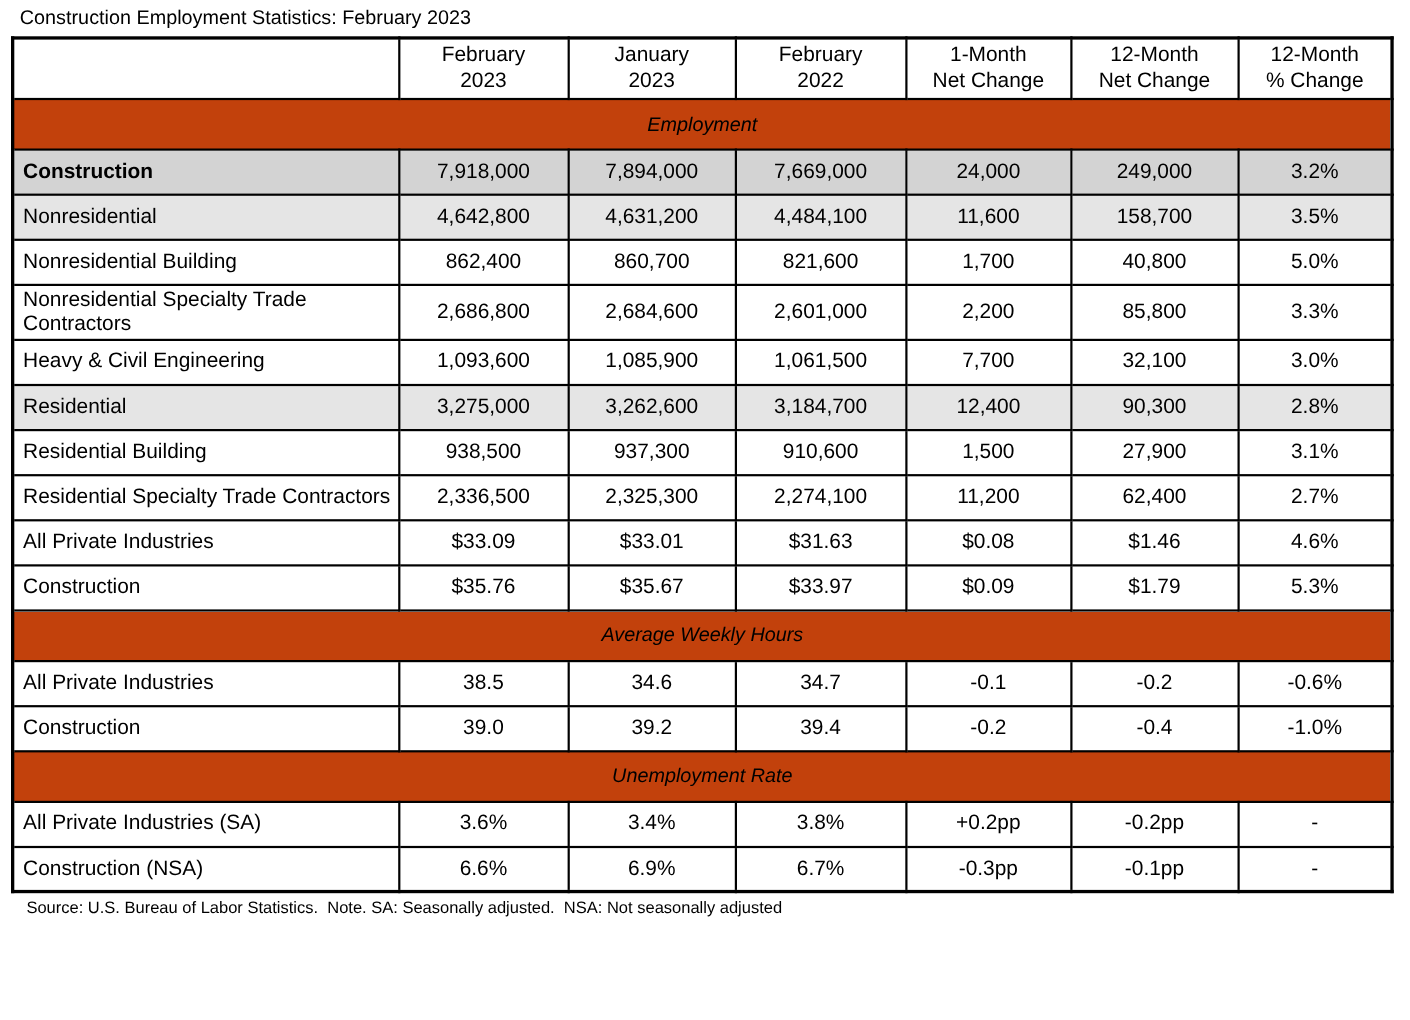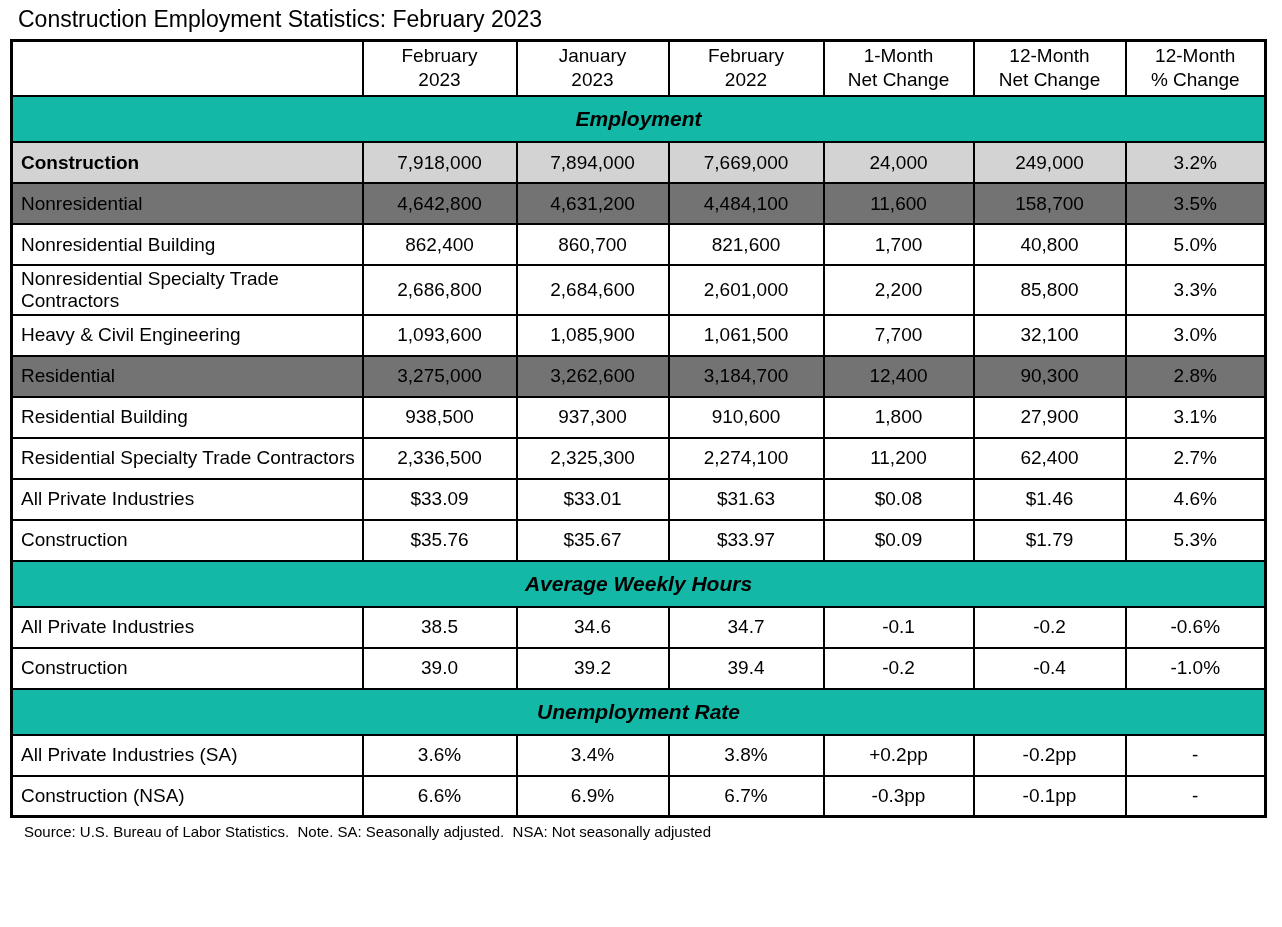--- a/index.html
+++ b/index.html
@@ -10,21 +10,21 @@
     font-family: "Liberation Sans", sans-serif;
   }
   .page {
     width: 1282px;
     height: 927px;
     box-sizing: border-box;
     padding-top: 4px;
     overflow: hidden;
   }
   .doc-title {
-    font-size: 23px;
+    font-size: 18px;
     line-height: 1.2;
     margin: 2px 0 5px 18px;
     font-weight: normal;
   }
   table.stats {
     border-collapse: collapse;
     table-layout: fixed;
     width: 1254px;
     margin-left: 10px;
     border: 3px solid #000;
@@ -41,36 +41,36 @@
   thead th.col-head {
     text-align: center;
     white-space: pre-line;
     height: 56px;
     line-height: 1.3;
     padding: 2px 0;
   }
   thead th.corner { height: 56px; }
   tr.section-row td {
     text-align: center;
-    font-weight: bold;
+    font-weight: normal;
     font-style: italic;
-    font-size: 21px;
+    font-size: 18px;
     height: 46px;
-    background: #14b8a6;
+    background: #c2410c;
   }
   tr.data-row { height: 41px; }
   tr.data-row th.row-label {
     text-align: left;
     padding-left: 8px;
     padding-right: 6px;
     line-height: 1.15;
   }
   tr.data-row td.num-cell { text-align: center; }
   tr.shade-dark  th, tr.shade-dark  td { background: #d3d3d3; }
-  tr.shade-light th, tr.shade-light td { background: #737373; }
+  tr.shade-light th, tr.shade-light td { background: #e5e5e5; }
   tr.bold-label th.row-label { font-weight: bold; }
   .doc-footer {
     font-size: 15px;
     margin: 5px 0 0 24px;
     white-space: pre-wrap;
   }
 </style>
 </head>
 <body>
 
@@ -163,21 +163,21 @@
           <td class="num-cell">3,184,700</td>
           <td class="num-cell">12,400</td>
           <td class="num-cell">90,300</td>
           <td class="num-cell">2.8%</td>
         </tr>
         <tr class="data-row">
           <th class="row-label">Residential Building</th>
           <td class="num-cell">938,500</td>
           <td class="num-cell">937,300</td>
           <td class="num-cell">910,600</td>
-          <td class="num-cell">1,800</td>
+          <td class="num-cell">1,500</td>
           <td class="num-cell">27,900</td>
           <td class="num-cell">3.1%</td>
         </tr>
         <tr class="data-row">
           <th class="row-label">Residential Specialty Trade Contractors</th>
           <td class="num-cell">2,336,500</td>
           <td class="num-cell">2,325,300</td>
           <td class="num-cell">2,274,100</td>
           <td class="num-cell">11,200</td>
           <td class="num-cell">62,400</td>

